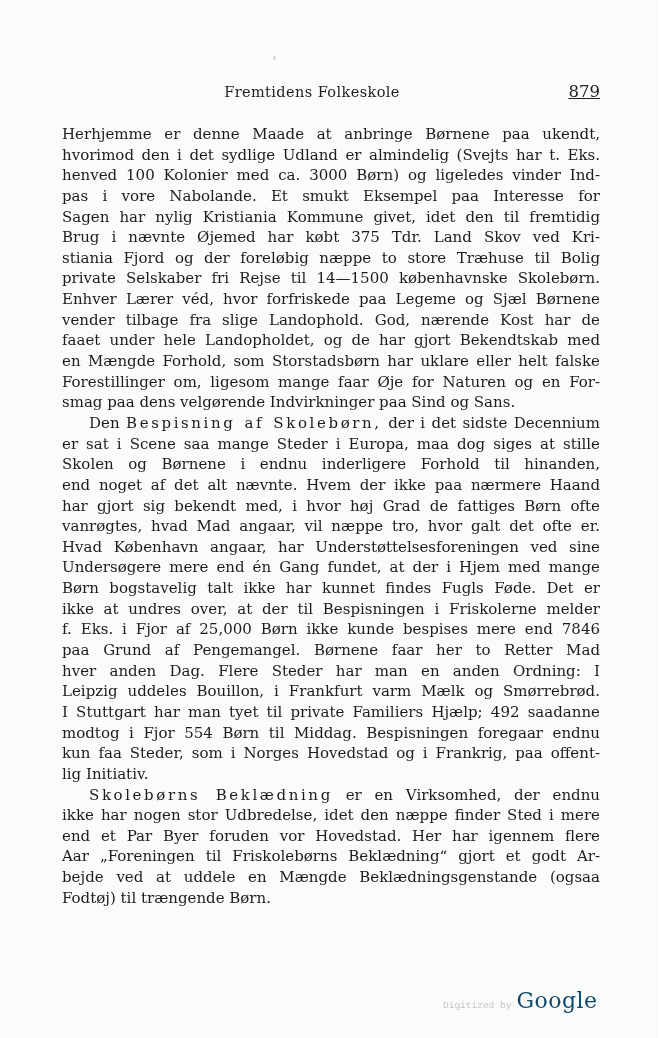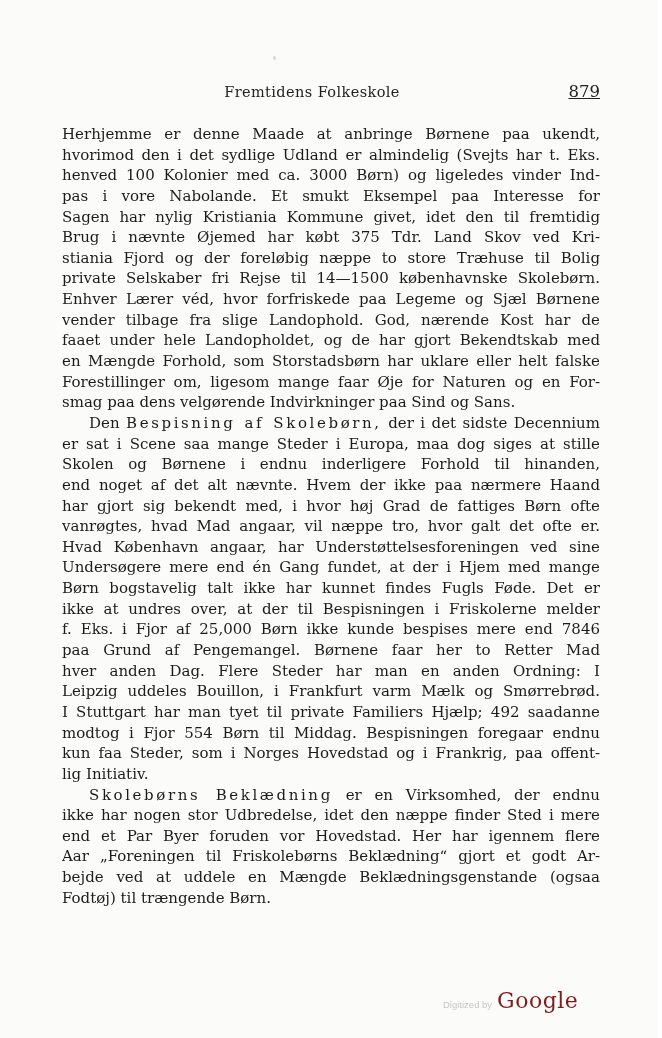--- a/index.html
+++ b/index.html
@@ -67,28 +67,28 @@
   .watermark {
     position: absolute;
     left: 443px;
     top: 988px;
     display: flex;
     align-items: baseline;
     gap: 5px;
     user-select: none;
   }
   .wm-prefix {
-    font-family: Liberation Sans, sans-serif;
+    font-family: Liberation Mono, monospace;
     font-size: 9.5px;
     color: #c6c6c4;
   }
   .wm-logo {
     font-family: "DejaVu Serif", "Liberation Serif", serif;
     font-size: 22px;
-    color: #7f1d1d;
+    color: #0c4a6e;
     letter-spacing: 0.5px;
   }
 </style>
 </head>
 <body>
 
 <div class="page">
 
   <div class="speck"></div>
 

